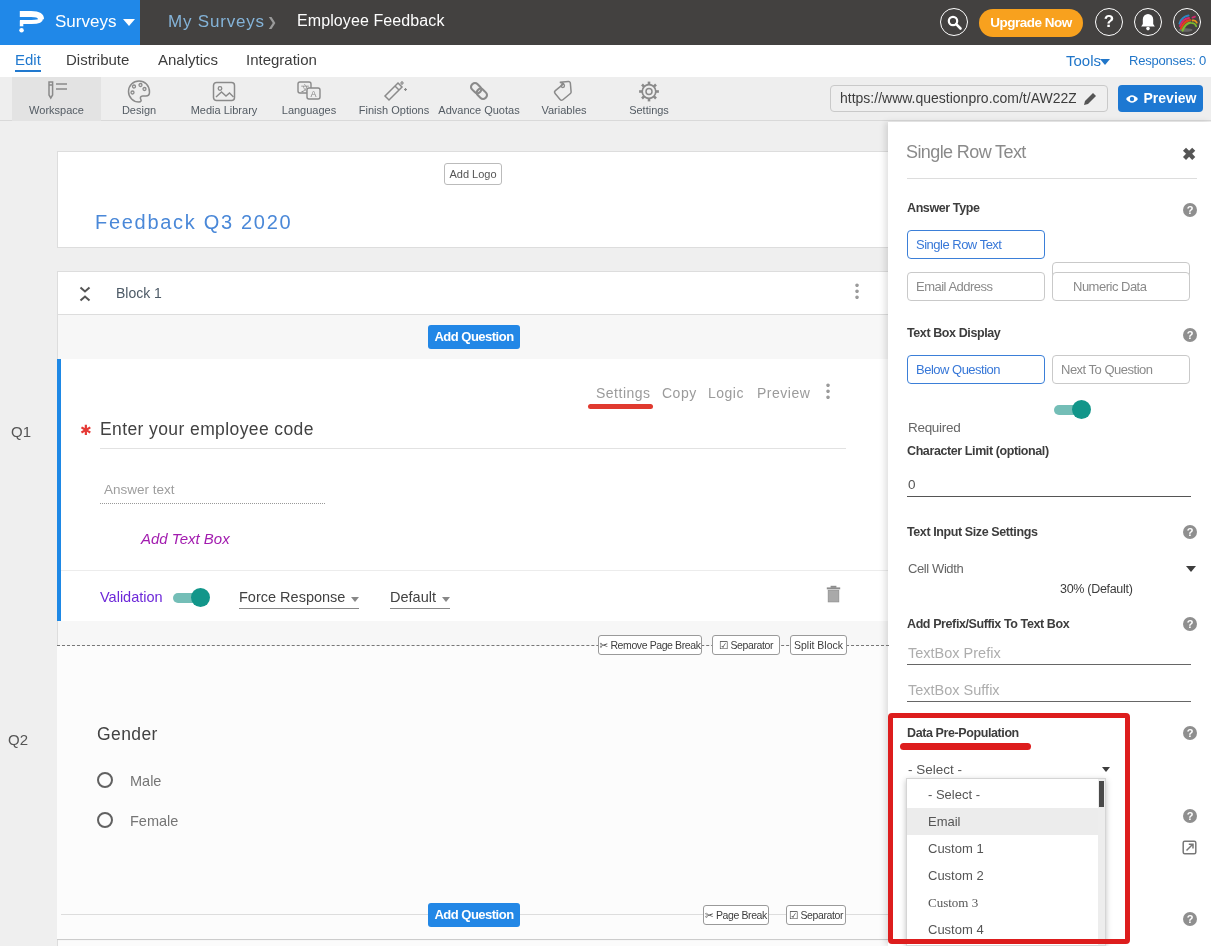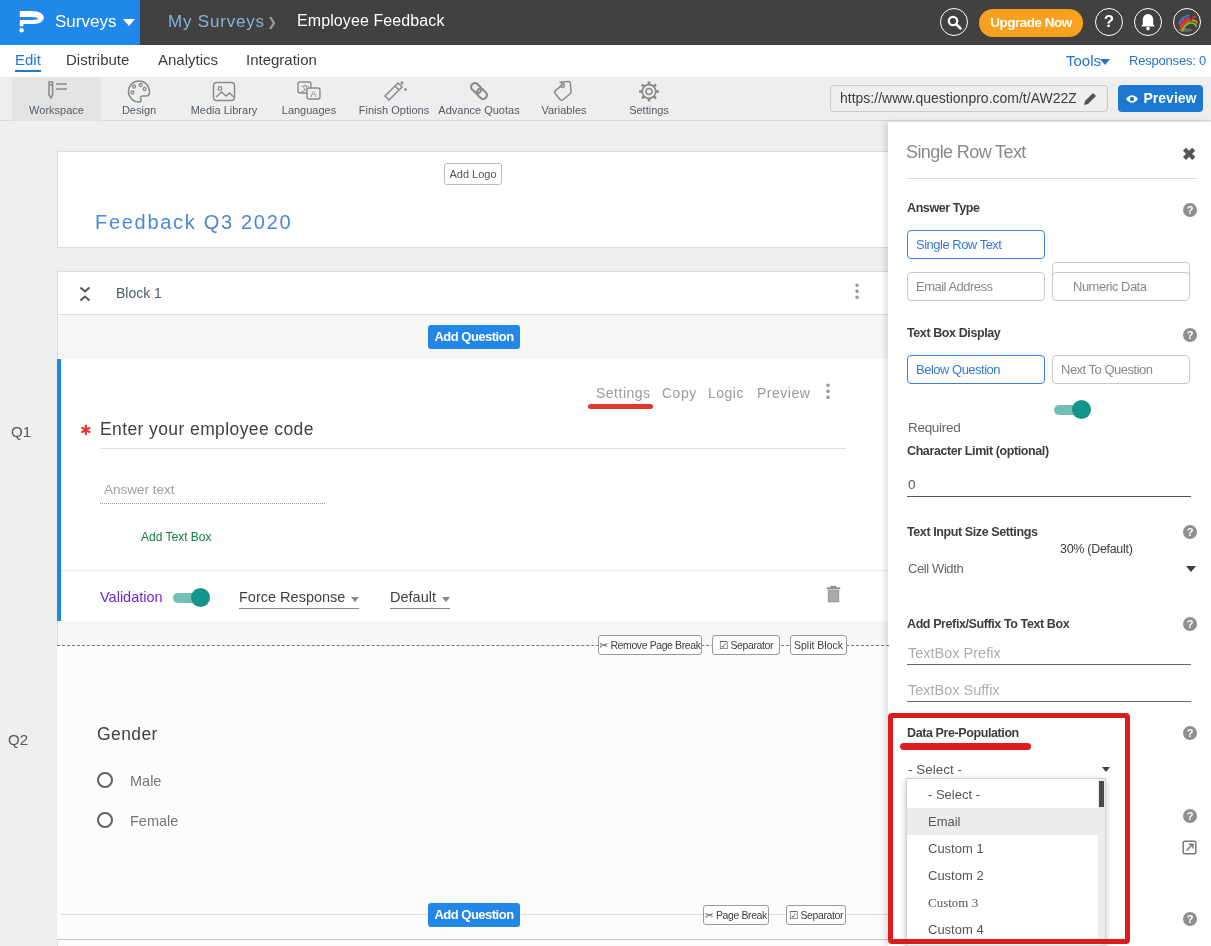--- a/index.html
+++ b/index.html
@@ -51,21 +51,21 @@
 #block-body { position:absolute; left:57px; top:315px; width:832px; height:631px; background:#f7f7f7; border-left:1px solid #ddd; }
 
 #q1card { position:absolute; left:57px; top:359px; width:832px; height:262px; background:#fff; border-left:4px solid #1e88e5; }
 .qtab { position:absolute; top:385px; font-size:14px; color:#9b9b9b; letter-spacing:0.5px; }
 #settings-underline { position:absolute; left:588px; top:404px; width:65px; height:5px; background:#e03a2f; border-radius:3px; }
 #q1-star { position:absolute; left:80px; top:422px; color:#e53935; font-size:14px; }
 #q1-title { position:absolute; left:100px; top:419px; font-size:17.5px; color:#424242; letter-spacing:0.4px; }
 #q1-titleline { position:absolute; left:100px; top:448px; width:746px; height:1px; background:#e2e2e2; }
 #answer-text { position:absolute; left:104px; top:482px; font-size:13.5px; color:#9e9e9e; }
 #answer-line { position:absolute; left:100px; top:503px; width:225px; height:0; border-bottom:1px dotted #999; }
-#addtextbox { position:absolute; left:141px; top:530px; font-size:12px; color:#15803d; }
+#addtextbox { position:absolute; left:141px; top:530px; font-size:15px; color:#a21caf;font-style:italic; }
 #q1-divider { position:absolute; left:61px; top:570px; width:828px; height:1px; background:#ececec; }
 #validation-label { position:absolute; left:100px; top:589px; font-size:14.5px; color:#6d28d9; }
 .toggle { position:absolute; width:29px; height:10px; background:#74beb7; border-radius:5px; }
 .toggle .knob { position:absolute; right:-8px; top:-5px; width:19px; height:19px; border-radius:50%; background:#12968a; }
 #force-resp { position:absolute; left:239px; top:589px; font-size:14.5px; color:#424242; border-bottom:1px solid #888; padding-bottom:3px; padding-right:14px; }
 #default-dd { position:absolute; left:390px; top:589px; font-size:14.5px; color:#424242; border-bottom:1px solid #888; padding-bottom:3px; padding-right:14px; }
 .ddcaret { position:absolute; right:0; top:8px; width:0; height:0; border-left:4px solid transparent; border-right:4px solid transparent; border-top:5px solid #888; }
 
 .dashline { position:absolute; height:0; border-top:1px dashed #777; z-index:4; }
 .sepbtn { position:absolute; background:#fff; border:1px solid #9a9a9a; border-radius:3px; font-size:10.5px; color:#3d3d3d; text-align:center; line-height:18px; height:20px; z-index:5; white-space:nowrap; overflow:hidden; }
@@ -86,21 +86,21 @@
 .sect { font-size:12.5px; font-weight:bold; color:#3d3d3d; letter-spacing:-0.4px; }
 .qmark { position:absolute; width:14px; height:14px; border-radius:50%; background:#8f8f8f; color:#fff; font-size:11px; font-weight:bold; text-align:center; line-height:14px; }
 .selbox { position:absolute; width:138px; height:29px; border:1px solid #c9c9c9; border-radius:4px; font-size:13px; color:#8a8a8a; line-height:27px; padding-left:8px; background:#fff; letter-spacing:-0.5px; white-space:nowrap; }
 .selbox.on { border:1px solid #3b7fd8; color:#3878d8; }
 #req-label { left:20px; top:278px; font-size:13.5px; color:#666; letter-spacing:-0.3px;margin-top:20px; }
 #charlimit { left:19px; top:322px; }
 #zero { left:20px; top:355px; font-size:13.5px; color:#555; }
 #zero-line { left:19px; top:374px; width:284px; height:1px; background:#555; }
 #tiss { left:19px; top:403px; }
 #cellwidth { left:20px; top:439px; font-size:13px; color:#666; letter-spacing:-0.4px; }
-#cw-val { left:172px; top:420px; font-size:12.5px; color:#3d3d3d; letter-spacing:-0.3px; }
+#cw-val { left:172px; top:460px; font-size:12.5px; color:#3d3d3d; letter-spacing:-0.3px; }
 #cw-caret { left:298px; top:444px; width:0; height:0; border-left:5px solid transparent; border-right:5px solid transparent; border-top:6px solid #3d3d3d; position:absolute; }
 #prefix-sect { left:19px; top:495px; }
 #tb-prefix { left:20px; top:523px; font-size:14.5px; color:#adadad; }
 #prefix-line { left:19px; top:542px; width:284px; height:1px; background:#666; }
 #tb-suffix { left:20px; top:560px; font-size:14.5px; color:#adadad; }
 #suffix-line { left:19px; top:579px; width:284px; height:1px; background:#666; }
 #datapre { left:19px; top:604px; }
 #red-underline { left:12px; top:621px; width:131px; height:7px; background:#dd1d1d; border-radius:3.5px; }
 #select-txt { left:20px; top:640px; font-size:13.5px; color:#555; }
 #select-caret { left:214px; top:645px; width:0; height:0; border-left:4.5px solid transparent; border-right:4.5px solid transparent; border-top:5px solid #3d3d3d; position:absolute; }

